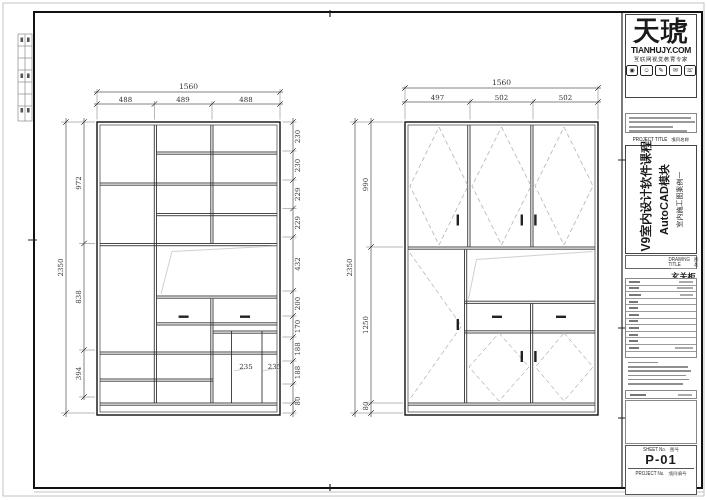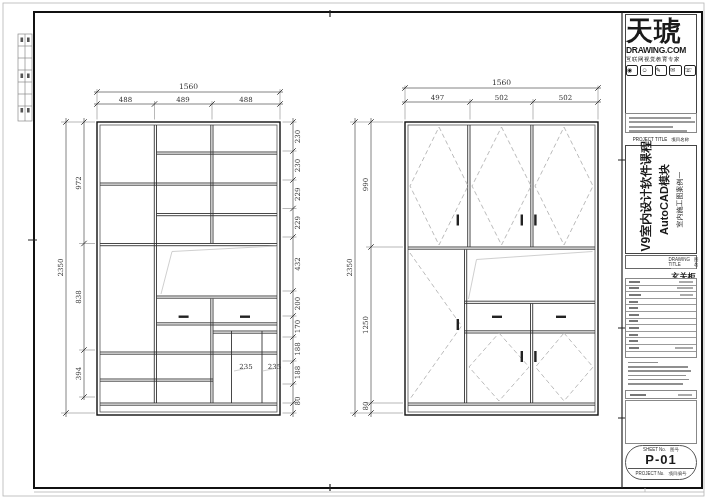--- a/index.html
+++ b/index.html
@@ -1,21 +1,21 @@
 <!DOCTYPE html>
 <html><head>
 <meta charset="utf-8">
 <style>
   html,body{margin:0;padding:0;}
   body{width:707px;height:500px;background:#ffffff;position:relative;overflow:hidden;
        font-family:"Liberation Sans",sans-serif;}
   svg{position:absolute;left:0;top:0;}
   .tb{position:absolute;left:623px;top:12px;width:79px;height:476px;color:#1a1a1a;}
   .box{position:absolute;left:2px;width:72px;border:1px solid #777;background:#fff;box-sizing:border-box;}
-  .logo{top:2px;height:112px;border-color:#444;}
+  .logo{top:2px;height:84px;text-align:center;border-color:#444;}
   .logo .big{font-weight:900;font-size:27px;line-height:26px;letter-spacing:1px;margin-top:3px;}
   .logo .dom{font-weight:800;font-size:8.5px;margin-top:1px;letter-spacing:-0.3px;}
   .logo .tag{font-size:5.5px;margin-top:1px;letter-spacing:0.5px;}
   .icons{display:flex;justify-content:center;gap:2px;margin-top:2px;}
   .icons i{display:block;width:11px;height:9px;border:1px solid #222;border-radius:2px;
            font-style:normal;font-size:6px;line-height:8px;}
   .info{top:101px;height:20px;border-color:#888;}
   .sk{display:block;height:2px;background:#9a9a9a;margin:2.5px 3px 0 3px;}
   .skl{display:inline-block;height:2px;background:#777;vertical-align:middle;}
   .skv{display:inline-block;height:2px;background:#aaa;vertical-align:middle;}
@@ -31,21 +31,21 @@
   .dtrow{display:flex;justify-content:center;gap:4px;font-size:4.5px;color:#333;
          border-bottom:0.8px solid #999;padding:1px 0;}
   .dtname{text-align:center;font-size:8px;font-weight:600;margin-top:2px;}
   .fields{top:266px;height:80px;border-color:#888;}
   .frow{height:6.6px;border-bottom:0.6px solid #9b9b9b;display:flex;align-items:center;
         justify-content:space-between;padding:0 3px;box-sizing:border-box;}
   .notes{top:347px;height:30px;border:none;}
   .notes .sk{height:1.5px;margin-top:2.8px;background:#8f8f8f;}
   .plan{top:378px;height:9px;display:flex;align-items:center;justify-content:space-between;padding:0 4px;border-color:#888;}
   .empty{top:388px;height:44px;border-color:#888;}
-  .sheet{top:433px;height:35px;border-color:#555;border-radius:18px;}
+  .sheet{top:433px;height:50px;border-color:#555;}
   .snrow{display:flex;justify-content:center;gap:4px;font-size:4.5px;color:#333;padding-top:1px;}
   .pno{text-align:center;font-size:13px;font-weight:700;letter-spacing:1px;line-height:15px;}
   .shr{border-top:0.8px solid #555;margin:1px 2px;}
 </style>
 </head>
 <body>
 
 <svg width="707" height="500" viewBox="0 0 707 500">
 
   <g>
@@ -193,21 +193,21 @@
       <text x="367.8" y="406" transform="rotate(-90 367.8 406)">80</text>
       <text x="351.8" y="267.5" transform="rotate(-90 351.8 267.5)">2350</text>
     </g>
   </g>
 </svg>
 
 <div class="tb">
 
   <div class="box logo">
     <div class="big">天琥</div>
-    <div class="dom">DRAWING.COM</div>
+    <div class="dom">TIANHUJY.COM</div>
     <div class="tag">互联网视觉教育专家</div>
     <div class="icons">
       <i>◉</i>
       <i>☺</i>
       <i>✎</i>
       <i>✉</i>
       <i>☏</i>
     </div>
   </div>
 

